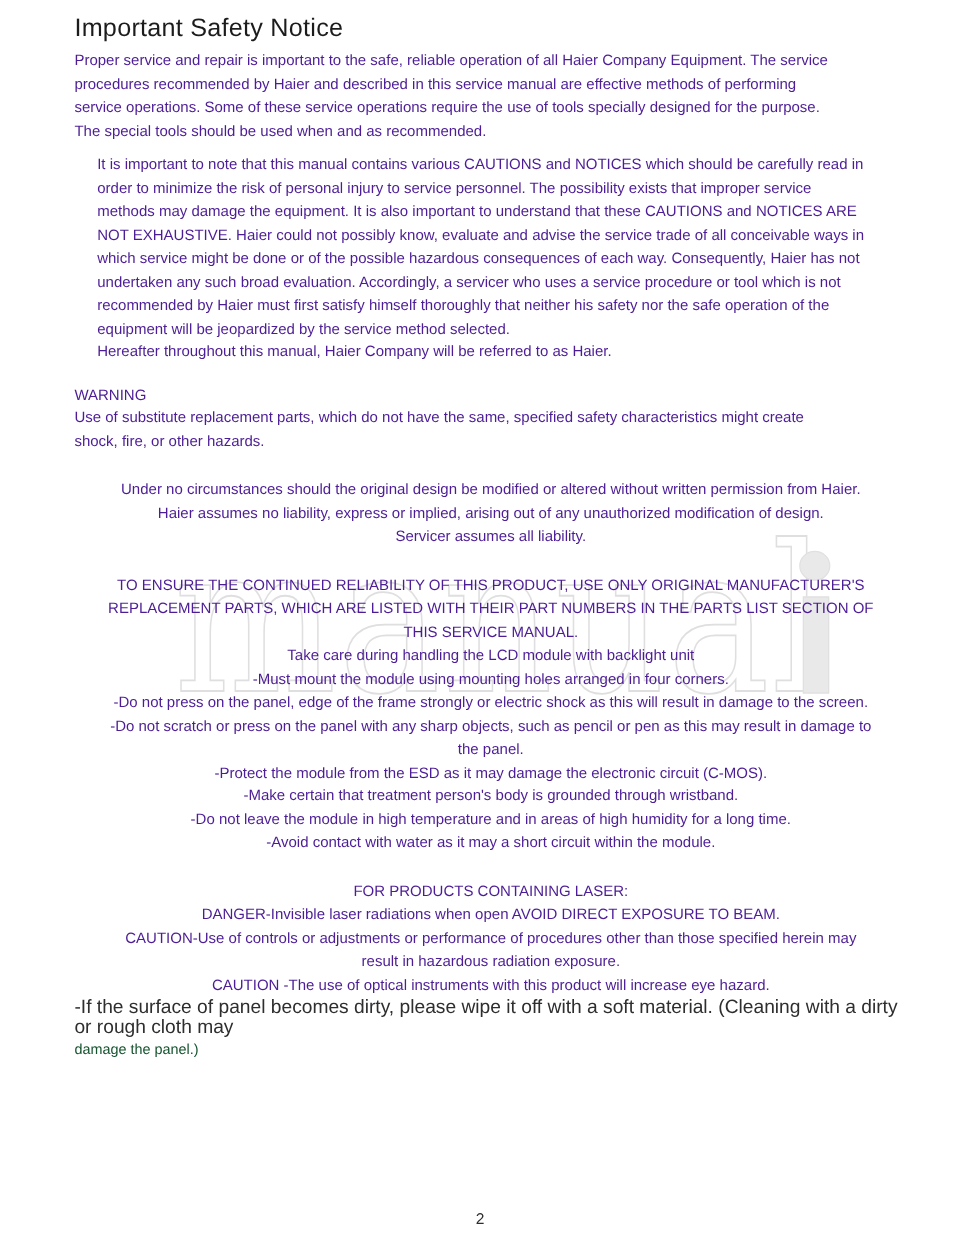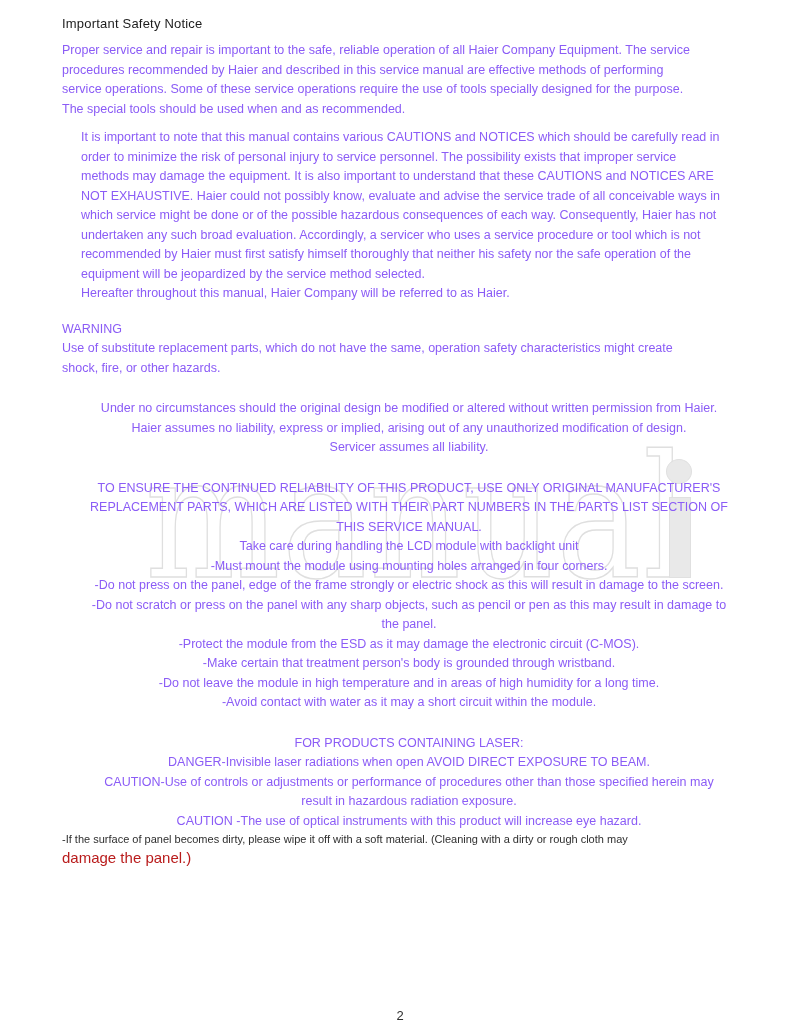--- a/index.html
+++ b/index.html
@@ -55,47 +55,47 @@
   }
 
   
   .content {
     position: absolute;
     left: 62px; top: 12px;
     width: 694px;
     z-index: 1;
   }
   .doc-title {
-    font-size: 13px;
+    font-size: 21px;
     font-weight: 400;
     color: #1c1c1c;
     letter-spacing: 0.2px;
     line-height: 23px;
     margin: 0 0 6px 0;
   }
   .para {
     font-size: 12.5px;
     line-height: 19.5px;
-    color: #8b5cf6;
+    color: #4c1d95;
     white-space: pre-line;
     margin: 0;
   }
   .gap-s { margin-top: 9px; margin-left: 19px; }
   .gap-m { margin-top: 16px; }
   .gap-l { margin-top: 21px; text-align: center; }
   .para-line-small {
-    font-size: 11px;
+    font-size: 16px;
     line-height: 17px;
     color: #2e2e2e;
     white-space: pre-line;
   }
   .para-line-normal {
-    font-size: 15px;
+    font-size: 12px;
     line-height: 19px;
-    color: #b91c1c;
+    color: #14532d;
     white-space: pre-line;
   }
 
   
   .page-number {
     position: absolute;
     left: 0; right: 0;
     top: 1008px;
     text-align: center;
     font-size: 13px;
@@ -127,21 +127,21 @@
 order to minimize the risk of personal injury to service personnel. The possibility exists that improper service
 methods may damage the equipment. It is also important to understand that these CAUTIONS and NOTICES ARE
 NOT EXHAUSTIVE. Haier could not possibly know, evaluate and advise the service trade of all conceivable ways in
 which service might be done or of the possible hazardous consequences of each way. Consequently, Haier has not
 undertaken any such broad evaluation. Accordingly, a servicer who uses a service procedure or tool which is not
 recommended by Haier must first satisfy himself thoroughly that neither his safety nor the safe operation of the
 equipment will be jeopardized by the service method selected.
 Hereafter throughout this manual, Haier Company will be referred to as Haier.</p>
 
     <p class="para gap-m">WARNING
-Use of substitute replacement parts, which do not have the same, operation safety characteristics might create
+Use of substitute replacement parts, which do not have the same, specified safety characteristics might create
 shock, fire, or other hazards.</p>
 
     <p class="para gap-l">Under no circumstances should the original design be modified or altered without written permission from Haier.
 Haier assumes no liability, express or implied, arising out of any unauthorized modification of design.
 Servicer assumes all liability.</p>
 
     <p class="para gap-l">TO ENSURE THE CONTINUED RELIABILITY OF THIS PRODUCT, USE ONLY ORIGINAL MANUFACTURER'S
 REPLACEMENT PARTS, WHICH ARE LISTED WITH THEIR PART NUMBERS IN THE PARTS LIST SECTION OF
 THIS SERVICE MANUAL.
 Take care during handling the LCD module with backlight unit

